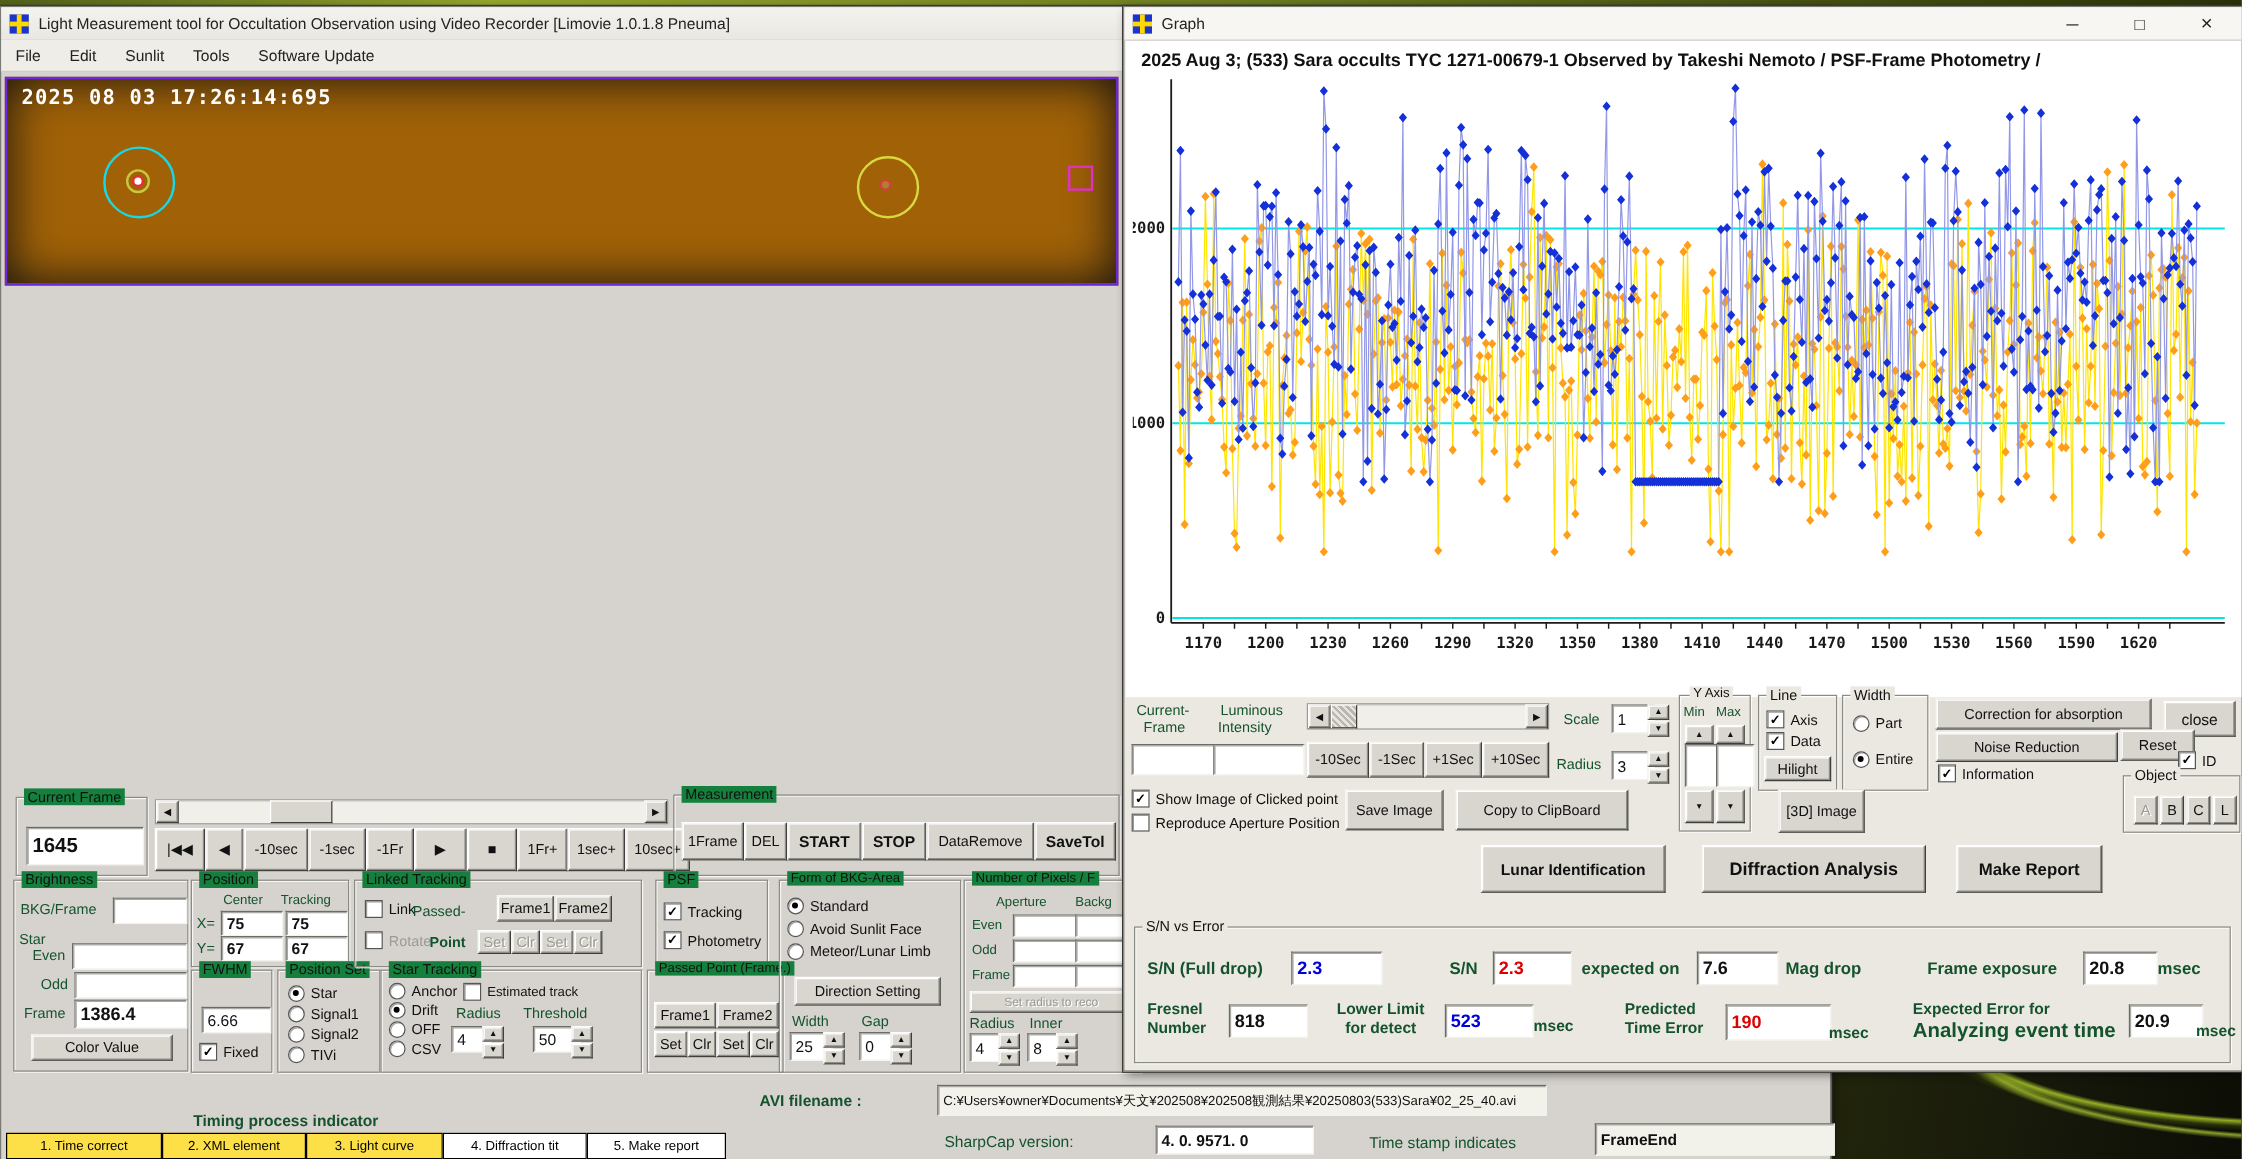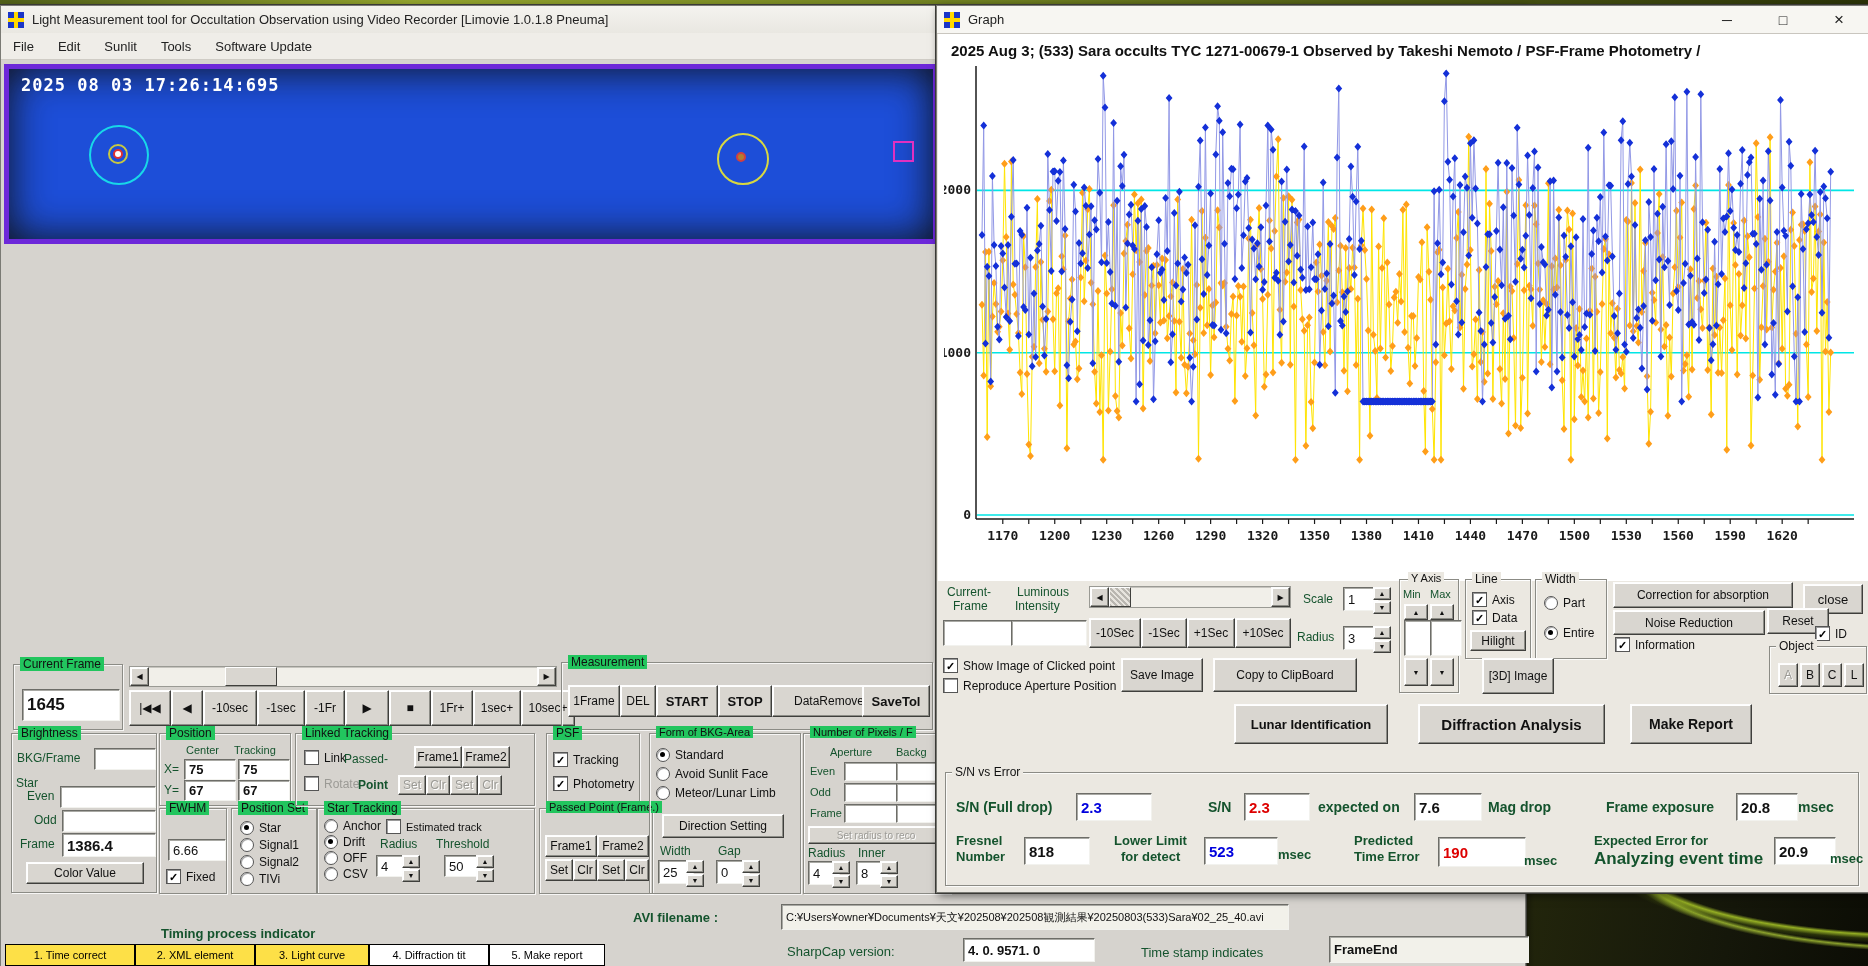--- a/index.html
+++ b/index.html
@@ -21,21 +21,21 @@
     background:linear-gradient(#f4f3ef,#e9e7e1);border-bottom:1px solid #c9c6bf;
     display:flex;align-items:center;font-size:13px;color:#222;}
   .app-icon{width:16px;height:16px;background:#1a35c8;position:relative;flex:0 0 16px;margin:0 8px 0 7px;}
   .app-icon::before{content:"";position:absolute;left:0;top:6px;width:16px;height:4px;background:#ffd800;}
   .app-icon::after{content:"";position:absolute;left:6px;top:0;width:4px;height:16px;background:#ffd800;}
   .menubar{position:absolute;left:0;top:27px;right:0;height:26px;background:#efedе8;
     background:#efede8;border-bottom:1px solid #cfccc5;display:flex;align-items:center;font-size:13px;color:#222;}
   .menubar span{padding:4px 12px;cursor:default;}
   
   .g{position:absolute;border:1px solid #8b8b85;box-shadow:1px 1px 0 rgba(255,255,255,.8), inset 1px 1px 0 rgba(255,255,255,.8);}
-  .g>.lg{position:absolute;top:-8px;left:6px;background:#22c55e;padding:0 3px;font-size:12px;color:#111;white-space:nowrap;}
+  .g>.lg{position:absolute;top:-8px;left:6px;background:#15803d;padding:0 3px;font-size:12px;color:#111;white-space:nowrap;}
   .gw .g>.lg{background:#ebe8e1;}
   .btn{position:absolute;background:#d9d6d0;border:1px solid;border-color:#fdfdfd #3f3f3c #3f3f3c #fdfdfd;
     box-shadow:inset -1px -1px 0 #8d8d87,inset 1px 1px 0 #fff;
     display:flex;align-items:center;justify-content:center;font-size:12px;color:#111;cursor:default;white-space:nowrap;}
   .btn.b{font-weight:bold;font-size:13px;}
   .btn.dis{color:#9b9a95;text-shadow:1px 1px 0 #fff;}
   .fld{position:absolute;background:#fff;border:1px solid;border-color:#6d6d68 #f2f2ee #f2f2ee #6d6d68;
     box-shadow:inset 1px 1px 0 #a9a9a4;display:flex;align-items:center;padding:0 4px;font-size:13px;color:#111;overflow:hidden;white-space:nowrap;}
   .fld.b{font-weight:bold;}
   .fld.blue{color:#0000dd;font-weight:bold;}
@@ -51,21 +51,21 @@
   .radio.sel .rb::after{content:"";position:absolute;left:3px;top:3px;width:5px;height:5px;border-radius:50%;background:#000;}
   .spin{position:absolute;width:16px;display:flex;flex-direction:column;gap:1px;}
   .spin .btn{position:relative;width:16px;height:11px;font-size:7px;}
   .sb{position:absolute;background:#f1efe9;border:1px solid #9a9a94;box-shadow:inset 1px 1px 0 #c6c4be;}
   .sb .btn{width:17px;top:0;bottom:0;font-size:8px;}
   .thumb{position:absolute;top:0;bottom:0;background:#d9d6d0;border:1px solid;border-color:#fff #3f3f3c #3f3f3c #fff;}
   .thumb.dots{background-image:repeating-linear-gradient(45deg,#b9b6b0 0 2px,#e7e4de 2px 4px);}
   .tab{position:absolute;height:20px;border:1px solid #000;background:#fff;display:flex;align-items:center;justify-content:center;font-size:11px;color:#000;}
   .tab.on{background:#fde047;}
   
-  #video{left:3px;top:58px;width:924px;height:170px;background:#1d4ed8;border:5px solid #6d28d9;box-shadow:inset 0 0 40px #111;}
+  #video{left:3px;top:58px;width:924px;height:170px;background:#a16207;border:2px solid #6d28d9;box-shadow:inset 0 0 40px #111;}
   #vts{position:absolute;left:12px;top:6px;color:#fff;font-family:"DejaVu Sans Mono",monospace;font-size:17px;font-weight:bold;letter-spacing:1px;}
   .ring{position:absolute;border-radius:50%;}
   
   .gw{background:#ebe8e1;}
   .gw .titlebar{background:#f7f6f2;}
   .winbtn{position:absolute;top:0;width:56px;height:28px;display:flex;align-items:center;justify-content:center;font-size:14px;color:#222;}
   #chart-zone{position:absolute;left:1px;top:28px;width:930px;height:547px;background:#fff;}
   #chart-title{position:absolute;left:13px;top:8px;font-size:15px;font-weight:bold;color:#111;white-space:nowrap;}
   text{font-family:"DejaVu Sans Mono",monospace;}
 </style>
@@ -120,21 +120,21 @@
       <div class="btn" style="left: 392px; top: 0px; width: 52px; height: 34px;">10sec+</div>
     </div>
 
   <div class="g" style="left:560px;top:656px;width:370px;height:66px;">
     <span class="lg">Measurement</span>
     <div class="abs" id="measure-btns" style="left:6px;top:22px;width:360px;height:32px;">
         <div class="btn" style="left: 0px; top: 0px; width: 50px; height: 30px;">1Frame</div>
         <div class="btn" style="left: 52px; top: 0px; width: 34px; height: 30px;">DEL</div>
         <div class="btn b" style="left: 88px; top: 0px; width: 60px; height: 30px;">START</div>
         <div class="btn b" style="left: 150px; top: 0px; width: 52px; height: 30px;">STOP</div>
-        <div class="btn" style="left: 204px; top: 0px; width: 88px; height: 30px; padding-left: 12px;">DataRemove</div>
+        <div class="btn" style="left: 204px; top: 0px; width: 88px; height: 30px;">DataRemove</div>
         <div class="btn b" style="left: 294px; top: 0px; width: 66px; height: 30px;">SaveTol</div>
       </div>
   </div>
 
   <div class="g" style="left:10px;top:727px;width:144px;height:158px;">
     <span class="lg">Brightness</span>
     <span class="lab" style="left:5px;top:17px;">BKG/Frame</span>
     <div class="fld" style="left:82px;top:14px;width:52px;height:20px;"></div>
     <span class="lab" style="left:4px;top:42px;">Star</span>
     <span class="lab" style="left:15px;top:55px;">Even</span>

